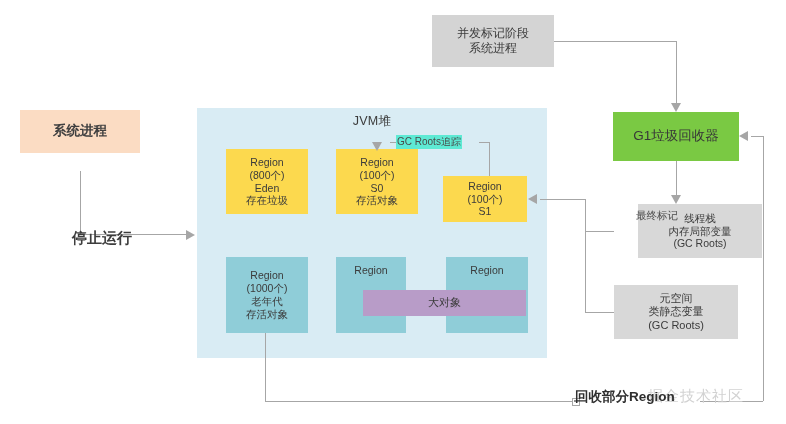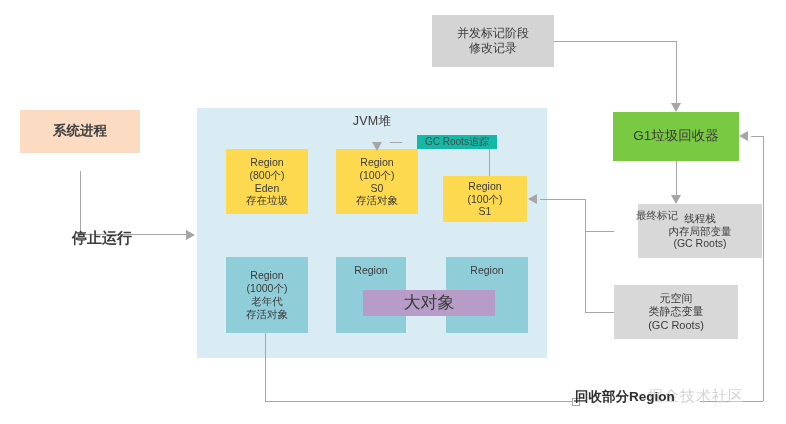--- a/index.html
+++ b/index.html
@@ -77,30 +77,30 @@
   #region-eden { left: 226px; top: 149px; width: 82px; height: 65px; }
   #region-s0   { left: 336px; top: 149px; width: 82px; height: 65px; }
   #region-s1   { left: 443px; top: 176px; width: 84px; height: 46px; }
   
   .region-teal { background: #8fcdd8; font-size: 10.5px; }
   #region-old  { left: 226px; top: 257px; width: 82px; height: 76px; }
   #region-h1   { left: 336px; top: 257px; width: 70px; height: 76px;
                  justify-content: flex-start; padding-top: 7px; }
   #region-h2   { left: 446px; top: 257px; width: 82px; height: 76px;
                  justify-content: flex-start; padding-top: 7px; }
-  #big-object  { left: 363px; top: 290px; width: 132px; height: 26px;
-                 background: #b89cc8; font-size: 17px; }
+  #big-object  { left: 363px; top: 290px; width: 163px; height: 26px;
+                 background: #b89cc8; font-size: 11px; }
   
   .flabel {
     position: absolute;
     color: #4a4a4a;
     white-space: nowrap;
   }
   #lbl-stop      { left: 72px; top: 229px; font-size: 15px; font-weight: bold; color:#3d3d3d;}
-  #lbl-gcroots   { left: 417px; top: 135px; font-size: 10px; background:#14b8a6; padding:0 8px;}
+  #lbl-gcroots   { left: 396px; top: 135px; font-size: 10px; background:#5eead4; padding:0 1px;}
   #lbl-final     { left: 636px; top: 178px; font-size: 10.5px; margin-top: 31px; }
   #lbl-recycle   { left: 575px; top: 388px; font-size: 13.5px; font-weight: bold; color:#2f2f2f;}
   #watermark     { left: 648px; top: 387px; font-size: 15px; color: #d2d2d2; letter-spacing:1px;}
   
   .ln { position: absolute; background: #a6a6a6; }
   .lnh { height: 1px; }
   .lnv { width: 1px; }
   .arrow { position: absolute; width: 0; height: 0; }
   .arrow-r { border-top: 5px solid transparent; border-bottom: 5px solid transparent;
              border-left: 9px solid #a6a6a6; }
@@ -115,21 +115,21 @@
 <body>
 
 <div id="canvas">
 
   <div id="heap" class="box"></div>
   <div id="heap-title">JVM堆</div>
 
   <div id="sys-proc" class="box">系统进程</div>
 
   <div id="concurrent-mark" class="box">并发标记阶段
-修改记录</div>
+系统进程</div>
 
   <div id="g1" class="box">G1垃圾回收器</div>
 
   <div id="thread-stack" class="box">线程栈
 内存局部变量
 (GC Roots)</div>
   <div id="metaspace" class="box">元空间
 类静态变量
 (GC Roots)</div>
 

